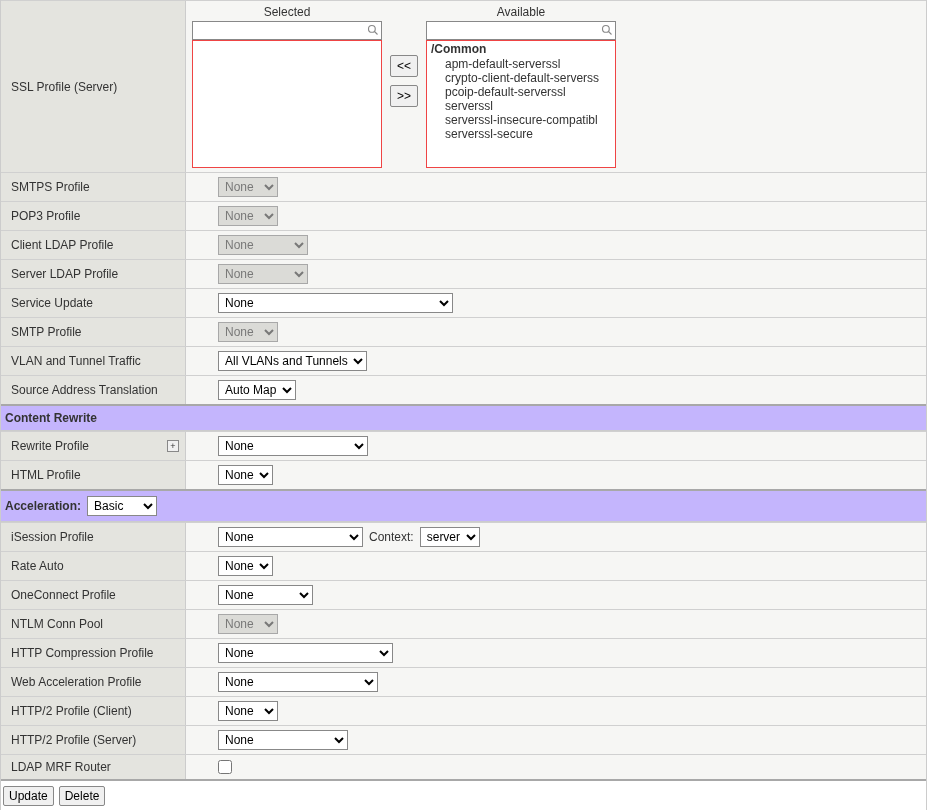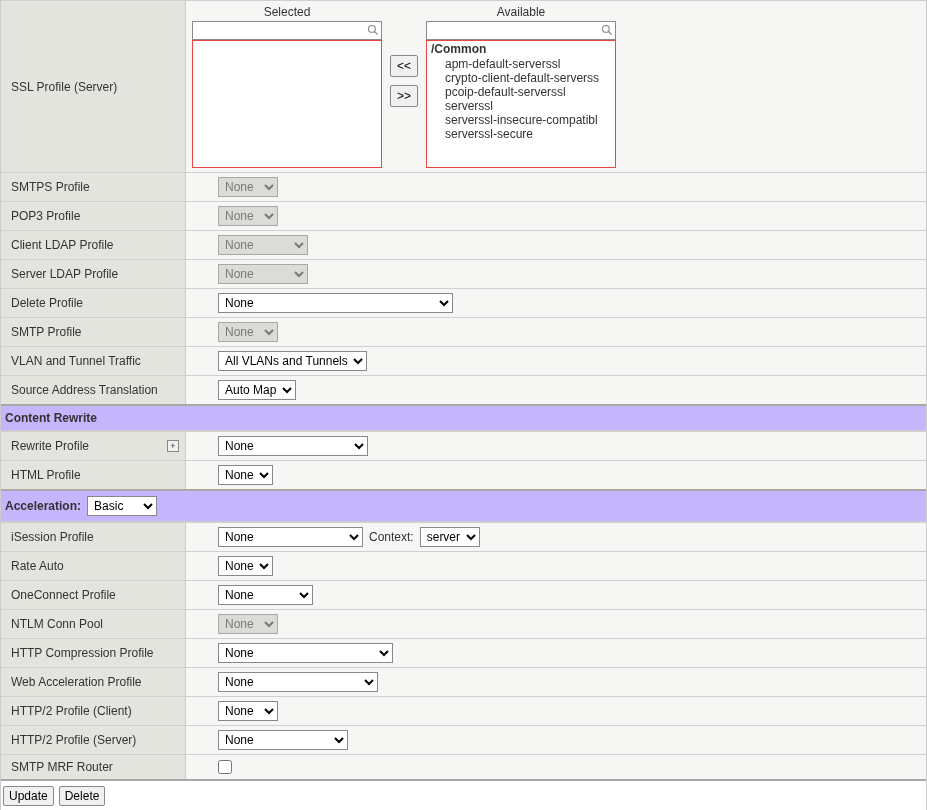--- a/index.html
+++ b/index.html
@@ -195,21 +195,21 @@
     <div class="row">
       <div class="label">
         <span>Server LDAP Profile</span>
       </div>
       <div class="field">
         <select disabled="" style="width: 90px;"><option>None</option></select>
       </div>
     </div>
     <div class="row">
       <div class="label">
-        <span>Delete Profile</span>
+        <span>Service Update</span>
       </div>
       <div class="field">
         <select style="width: 235px;"><option>None</option></select>
       </div>
     </div>
     <div class="row">
       <div class="label">
         <span>SMTP Profile</span>
       </div>
       <div class="field">
@@ -317,21 +317,21 @@
     <div class="row">
       <div class="label">
         <span>HTTP/2 Profile (Server)</span>
       </div>
       <div class="field">
         <select style="width: 130px;"><option>None</option></select>
       </div>
     </div>
     <div class="row">
       <div class="label">
-        <span>SMTP MRF Router</span>
+        <span>LDAP MRF Router</span>
       </div>
       <div class="field">
         <input type="checkbox" style="">
       </div>
     </div>
     <div class="footer">
       <button>Update</button>
       <button>Delete</button>
     </div>
   </div>

